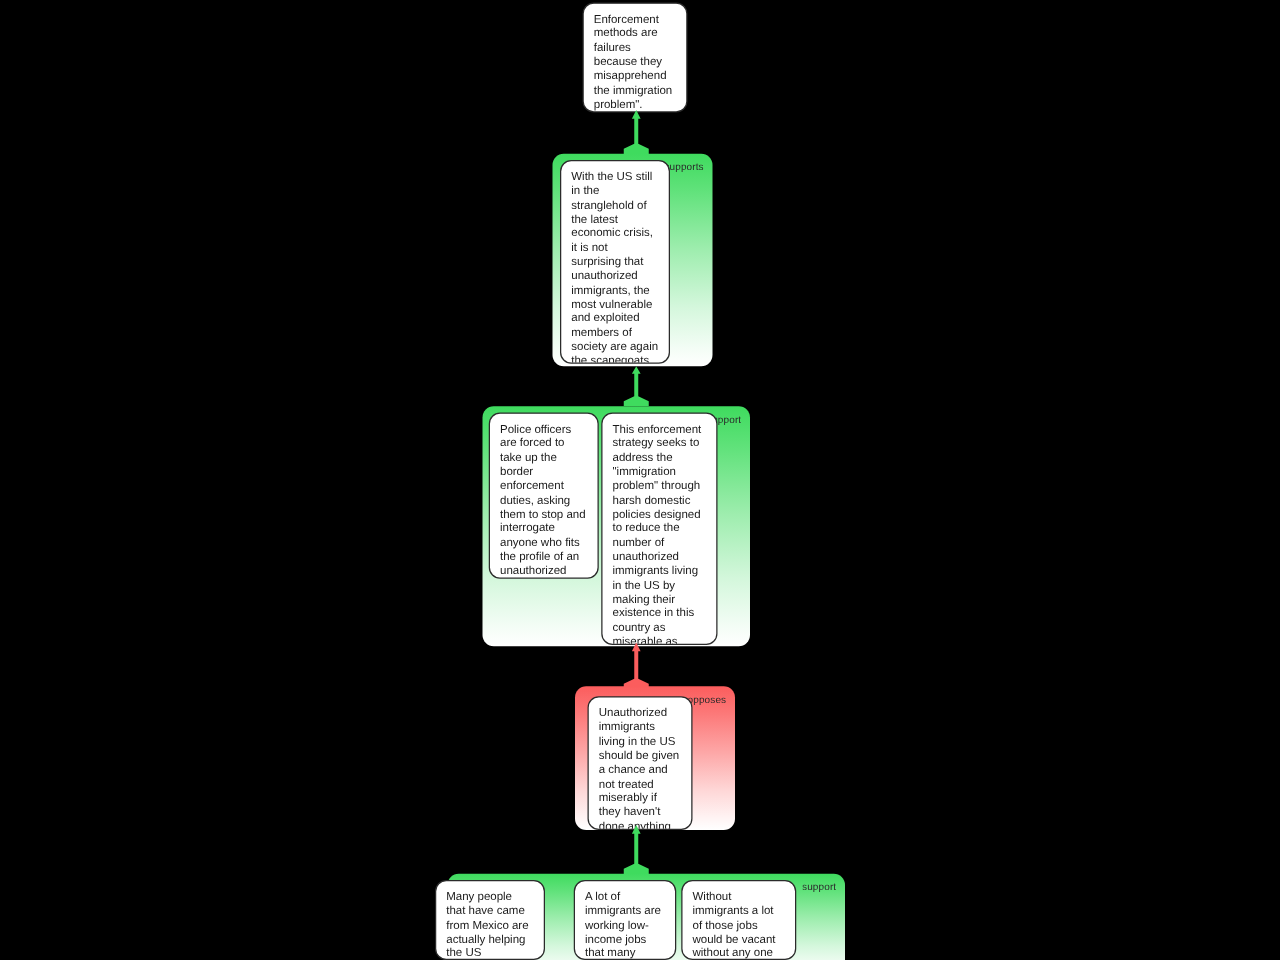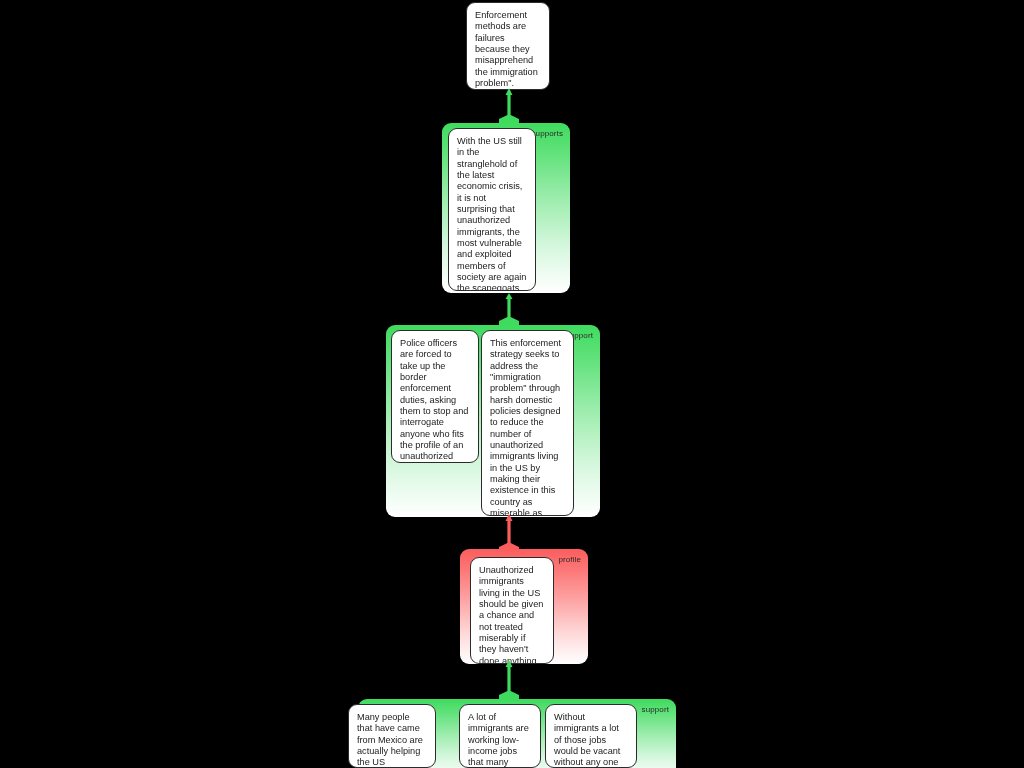--- a/index.html
+++ b/index.html
@@ -92,21 +92,21 @@
   <div class="claim" style="left:391px; top:330px; width:88px; height:133px;">Police officers are forced to take up the border enforcement duties, asking them to stop and interrogate anyone who fits the profile of an unauthorized immigrant" (Mendoza, 2011)</div>
   <div class="claim" style="left:481px; top:330px; width:93px; height:186px;">This enforcement strategy seeks to address the "immigration problem" through harsh domestic policies designed to reduce the number of unauthorized immigrants living in the US  by making their existence in this country as miserable as possible" (Mendoza, 2011)</div>
 
   <div class="arrow" style="left:498px; top:514px; width:22px; height:38px;">
     <svg width="22" height="38" viewBox="0 0 22 38">
       <path d="M11 0 L14.5 7 L12.6 7 L12.6 29 L21 33 L21 38 L1 38 L1 33 L9.4 29 L9.4 7 L7.5 7 Z" fill="#fb5d5d"></path>
     </svg>
   </div>
 
   <div class="group oppose" style="left:460px; top:549px; width:128px; height:115px;">
-    <span class="group-label">profile</span>
+    <span class="group-label">opposes</span>
   </div>
   <div class="claim" style="left:470px; top:557px; width:84px; height:107px;">Unauthorized immigrants living in the US should be given a chance and not treated miserably if they haven't done anything to harm the US</div>
 
   <div class="arrow" style="left:498px; top:660px; width:22px; height:40px;">
     <svg width="22" height="40" viewBox="0 0 22 40">
       <path d="M11 0 L14.5 7 L12.6 7 L12.6 31 L21 35 L21 40 L1 40 L1 35 L9.4 31 L9.4 7 L7.5 7 Z" fill="#3fdb5e"></path>
     </svg>
   </div>
 
   <div class="group support" style="left:358px; top:699px; width:318px; height:80px;">

